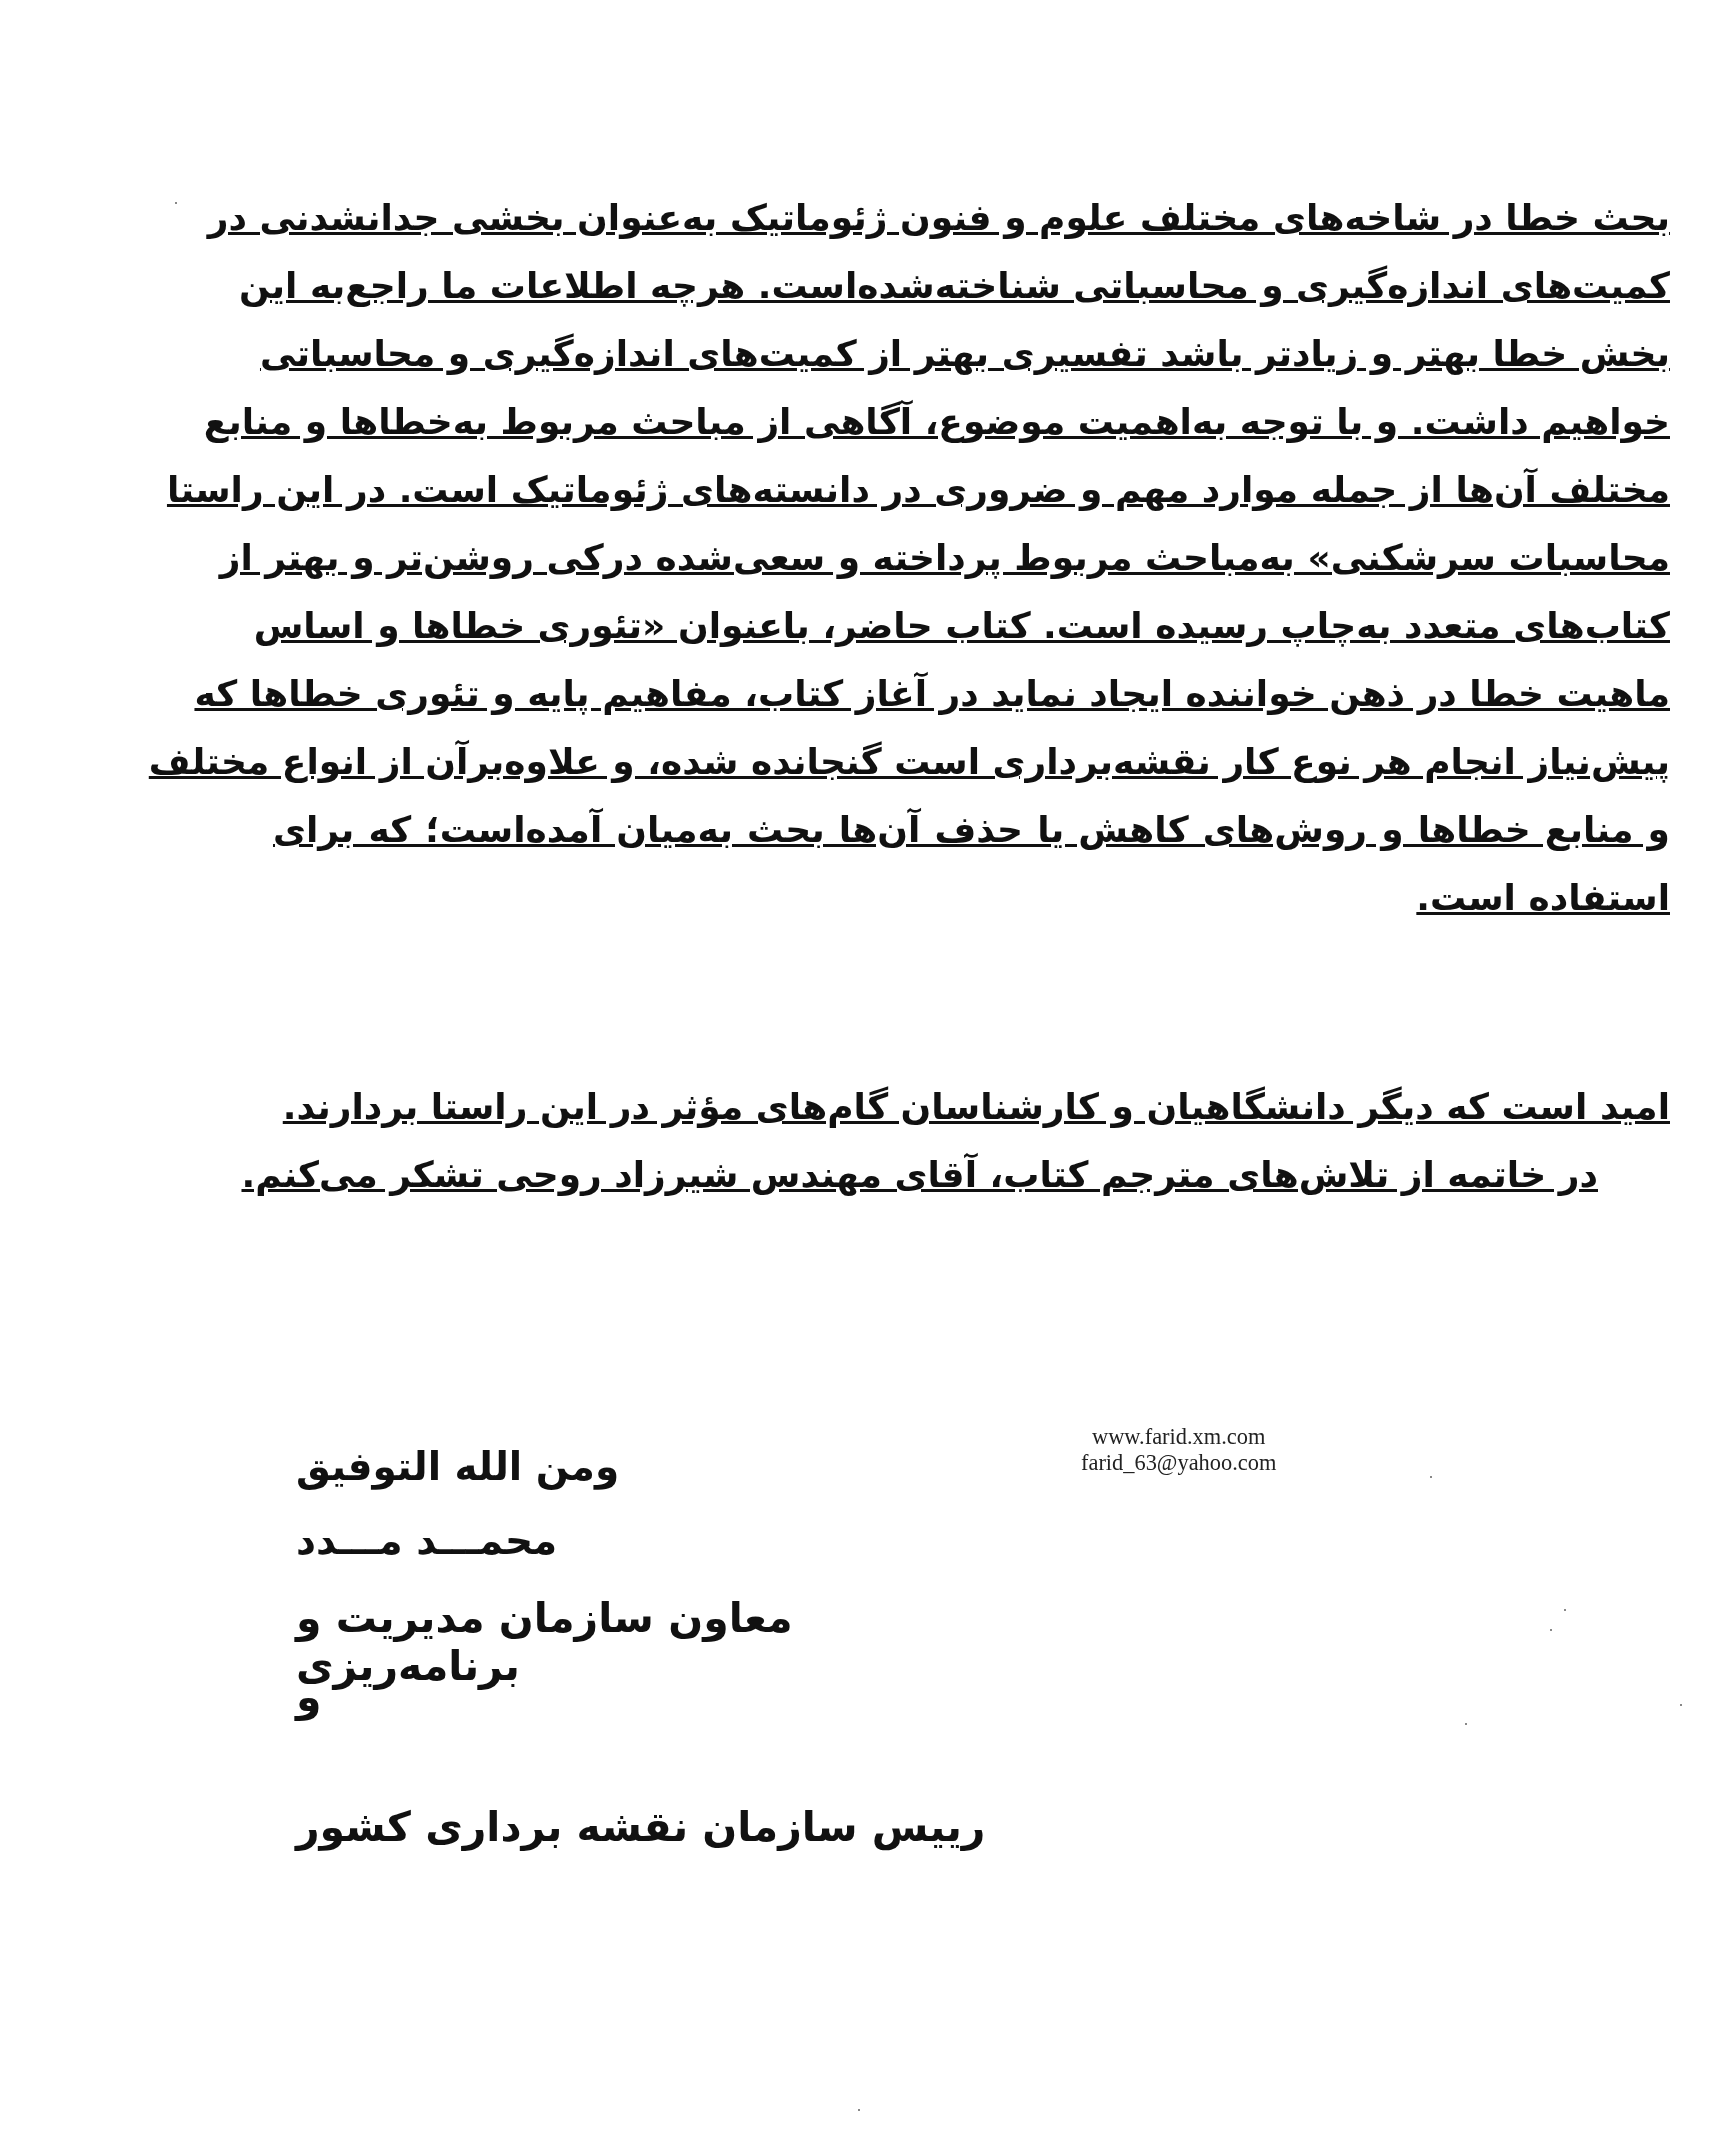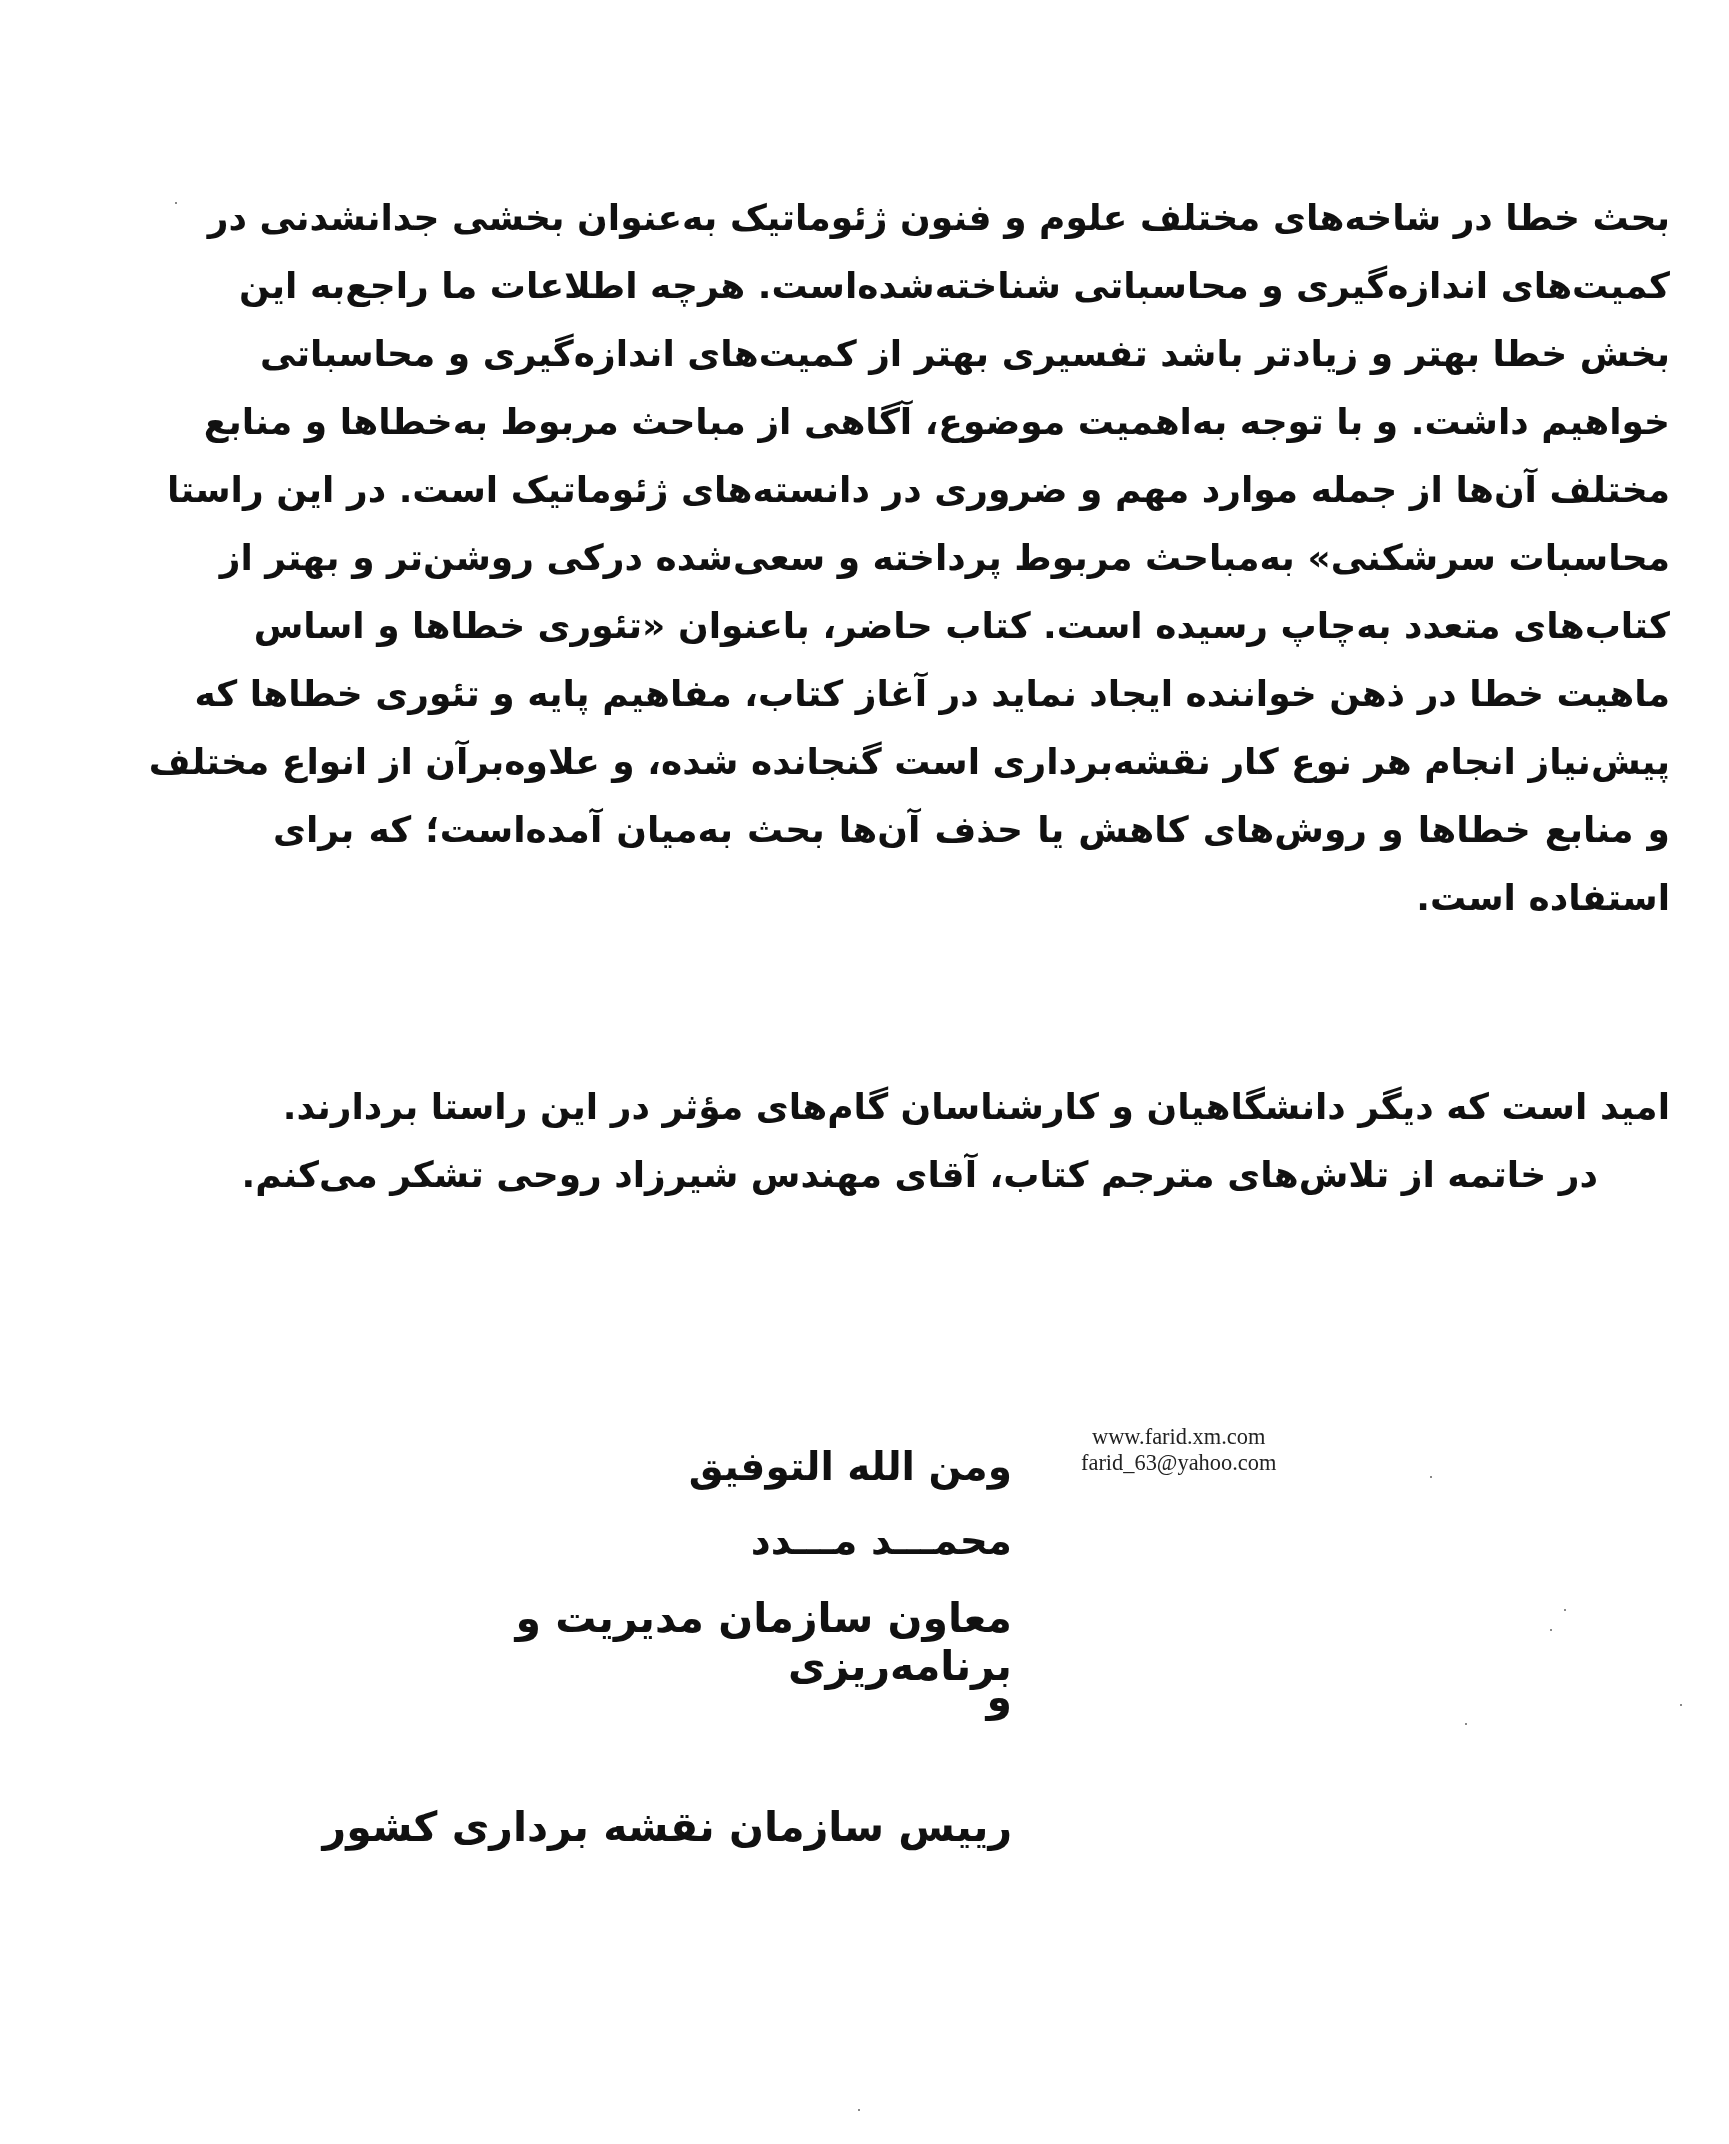--- a/index.html
+++ b/index.html
@@ -7,32 +7,32 @@
       width: 1729px; height: 2145px; position: relative; overflow: hidden;
       font-family: "DejaVu Sans", sans-serif; color: #111;
     }
     .page { position: absolute; left: 0; top: 0; width: 1729px; height: 2145px; background: #fff; }
     .para {
       position: absolute; left: 273px; width: 1397px;
       direction: rtl; text-align: justify; text-align-last: right;
       font-size: 36px; line-height: 68px; font-weight: bold;
       font-family: "DejaVu Sans", sans-serif;
     }
-    .para .line { display: block; white-space: nowrap; text-align: justify; text-align-last: justify; }
+    .para .line { display: block; white-space: nowrap; text-align: justify; text-align-last: justify; text-decoration: underline; }
     .para .line.last { text-align-last: right; }
     #para1 { top: 184px; }
     #para2 { top: 1073px; }
     #para2 .line.first { padding-right: 72px; }
     .contact {
       position: absolute; left: 1081px; top: 1424px;
       font-family: "Liberation Serif", serif; font-size: 22.4px; line-height: 26px; color: #222;
       direction: ltr; text-align: center;
     }
     .sig {
-      position: absolute; left: 296px; width: 716px; direction: rtl; text-align: right;
+      position: absolute; left: 296px; width: 716px; direction: rtl; text-align: left;
       font-family: "DejaVu Sans", sans-serif; font-weight: bold; color: #111;
     }
     #sig1 { top: 1444px; font-size: 39px; }
     #sig2 { top: 1518px; font-size: 39px; letter-spacing: 5.4px; }
     #sig3 { top: 1594px; font-size: 41px; }
     #sig4 { top: 1673px; font-size: 41px; }
     #sig5 { top: 1803px; font-size: 41px; }
     .speck { position: absolute; width: 1.8px; height: 1.8px; background: #888; }
   </style>
 </head>

